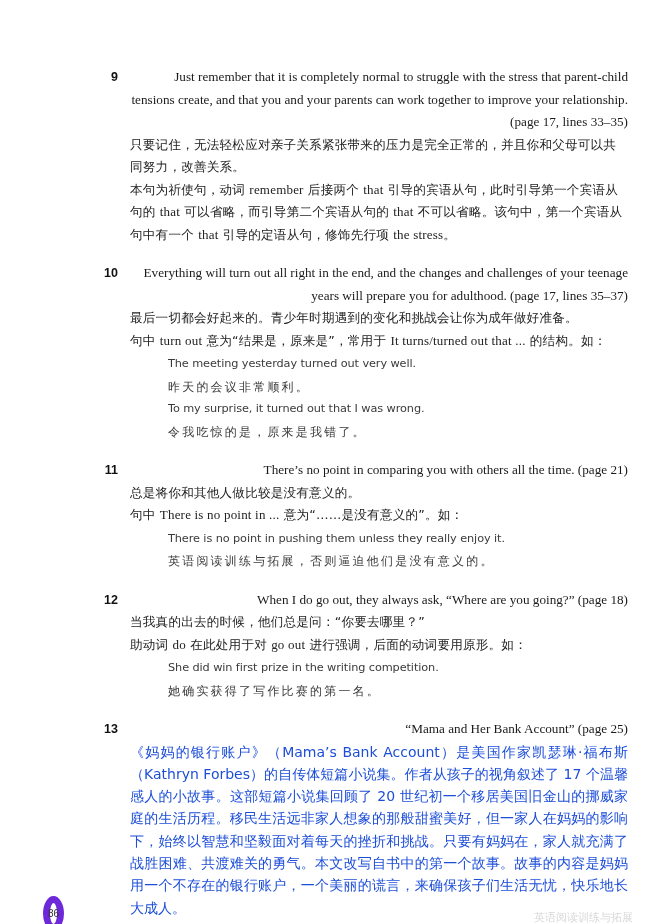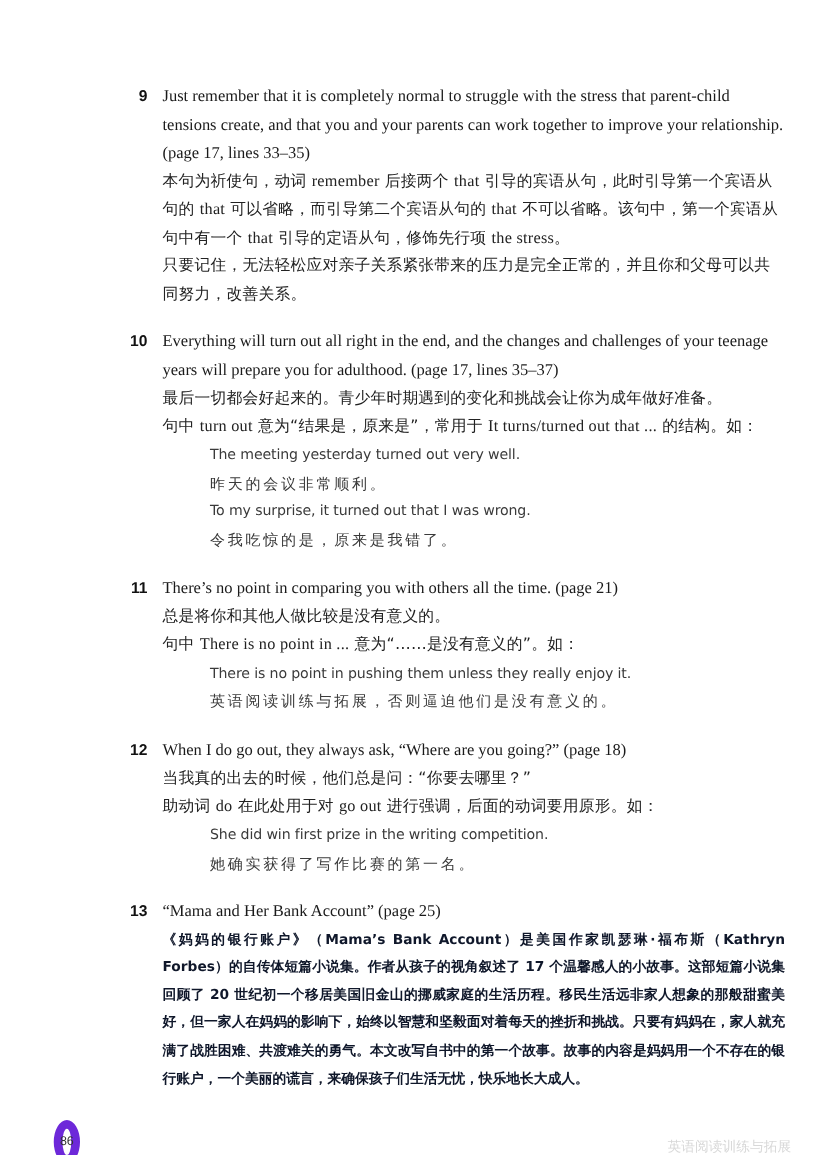--- a/index.html
+++ b/index.html
@@ -44,21 +44,21 @@
     line-height: 22.5px;
     color: #111111;
   }
 
   
   .en-head {
     font-family: "Liberation Serif", "DejaVu Serif", serif;
     font-size: 13.2px;
     line-height: 22.5px;
     color: #1a1a1a;
-    text-align: left;
+    text-align: right;
   }
 
   
   .zh {
     font-family: "DejaVu Sans", "Liberation Sans", sans-serif;
     font-size: 12.6px;
     line-height: 22.5px;
     color: #222222;
     letter-spacing: 0.2px;
   }
@@ -83,26 +83,25 @@
     font-family: Liberation Serif, serif;
     font-size: 12px;
     line-height: 22.5px;
     color: #3a3a3a;
     letter-spacing: 2.2px;
   }
 
   
   .zh-para {
     font-family: "DejaVu Sans", "Liberation Sans", sans-serif;
-    font-size: 11px;
+    font-size: 14px;
     line-height: 22.3px;
-    color: #0f172a;
+    color: #1d4ed8;
     text-align: justify;
     text-justify: inter-character;
-    font-weight: bold;
   }
 
   
   .page-num {
     position: absolute;
     left: 43px;
     top: 896px;
     width: 21px;
     height: 35px;
     border: 7px solid #6d28d9;
@@ -134,22 +133,22 @@
 </head>
 <body>
 
 <div class="page">
 
   <div class="content">
 
     <div class="entry">
       <div class="entry-num">9</div>
       <div class="en-head">Just remember that it is completely normal to struggle with the stress that parent-child tensions create, and that you and your parents can work together to improve your relationship. (page 17, lines 33–35)</div>
+      <div class="zh">只要记住，无法轻松应对亲子关系紧张带来的压力是完全正常的，并且你和父母可以共同努力，改善关系。</div>
       <div class="zh">本句为祈使句，动词 <span class="lat">remember</span> 后接两个 <span class="lat">that</span> 引导的宾语从句，此时引导第一个宾语从句的 <span class="lat">that</span> 可以省略，而引导第二个宾语从句的 <span class="lat">that</span> 不可以省略。该句中，第一个宾语从句中有一个 <span class="lat">that</span> 引导的定语从句，修饰先行项 <span class="lat">the stress</span>。</div>
-      <div class="zh">只要记住，无法轻松应对亲子关系紧张带来的压力是完全正常的，并且你和父母可以共同努力，改善关系。</div>
     </div>
 
     <div class="entry">
       <div class="entry-num">10</div>
       <div class="en-head">Everything will turn out all right in the end, and the changes and challenges of your teenage years will prepare you for adulthood. (page 17, lines 35–37)</div>
       <div class="zh">最后一切都会好起来的。青少年时期遇到的变化和挑战会让你为成年做好准备。</div>
       <div class="zh">句中 <span class="lat">turn out</span> 意为“结果是，原来是”，常用于 <span class="lat">It turns/turned out that ...</span> 的结构。如：</div>
       <div class="examples">
           <div class="ex-en">The meeting yesterday turned out very well.</div>
           <div class="ex-zh">昨天的会议非常顺利。</div>

